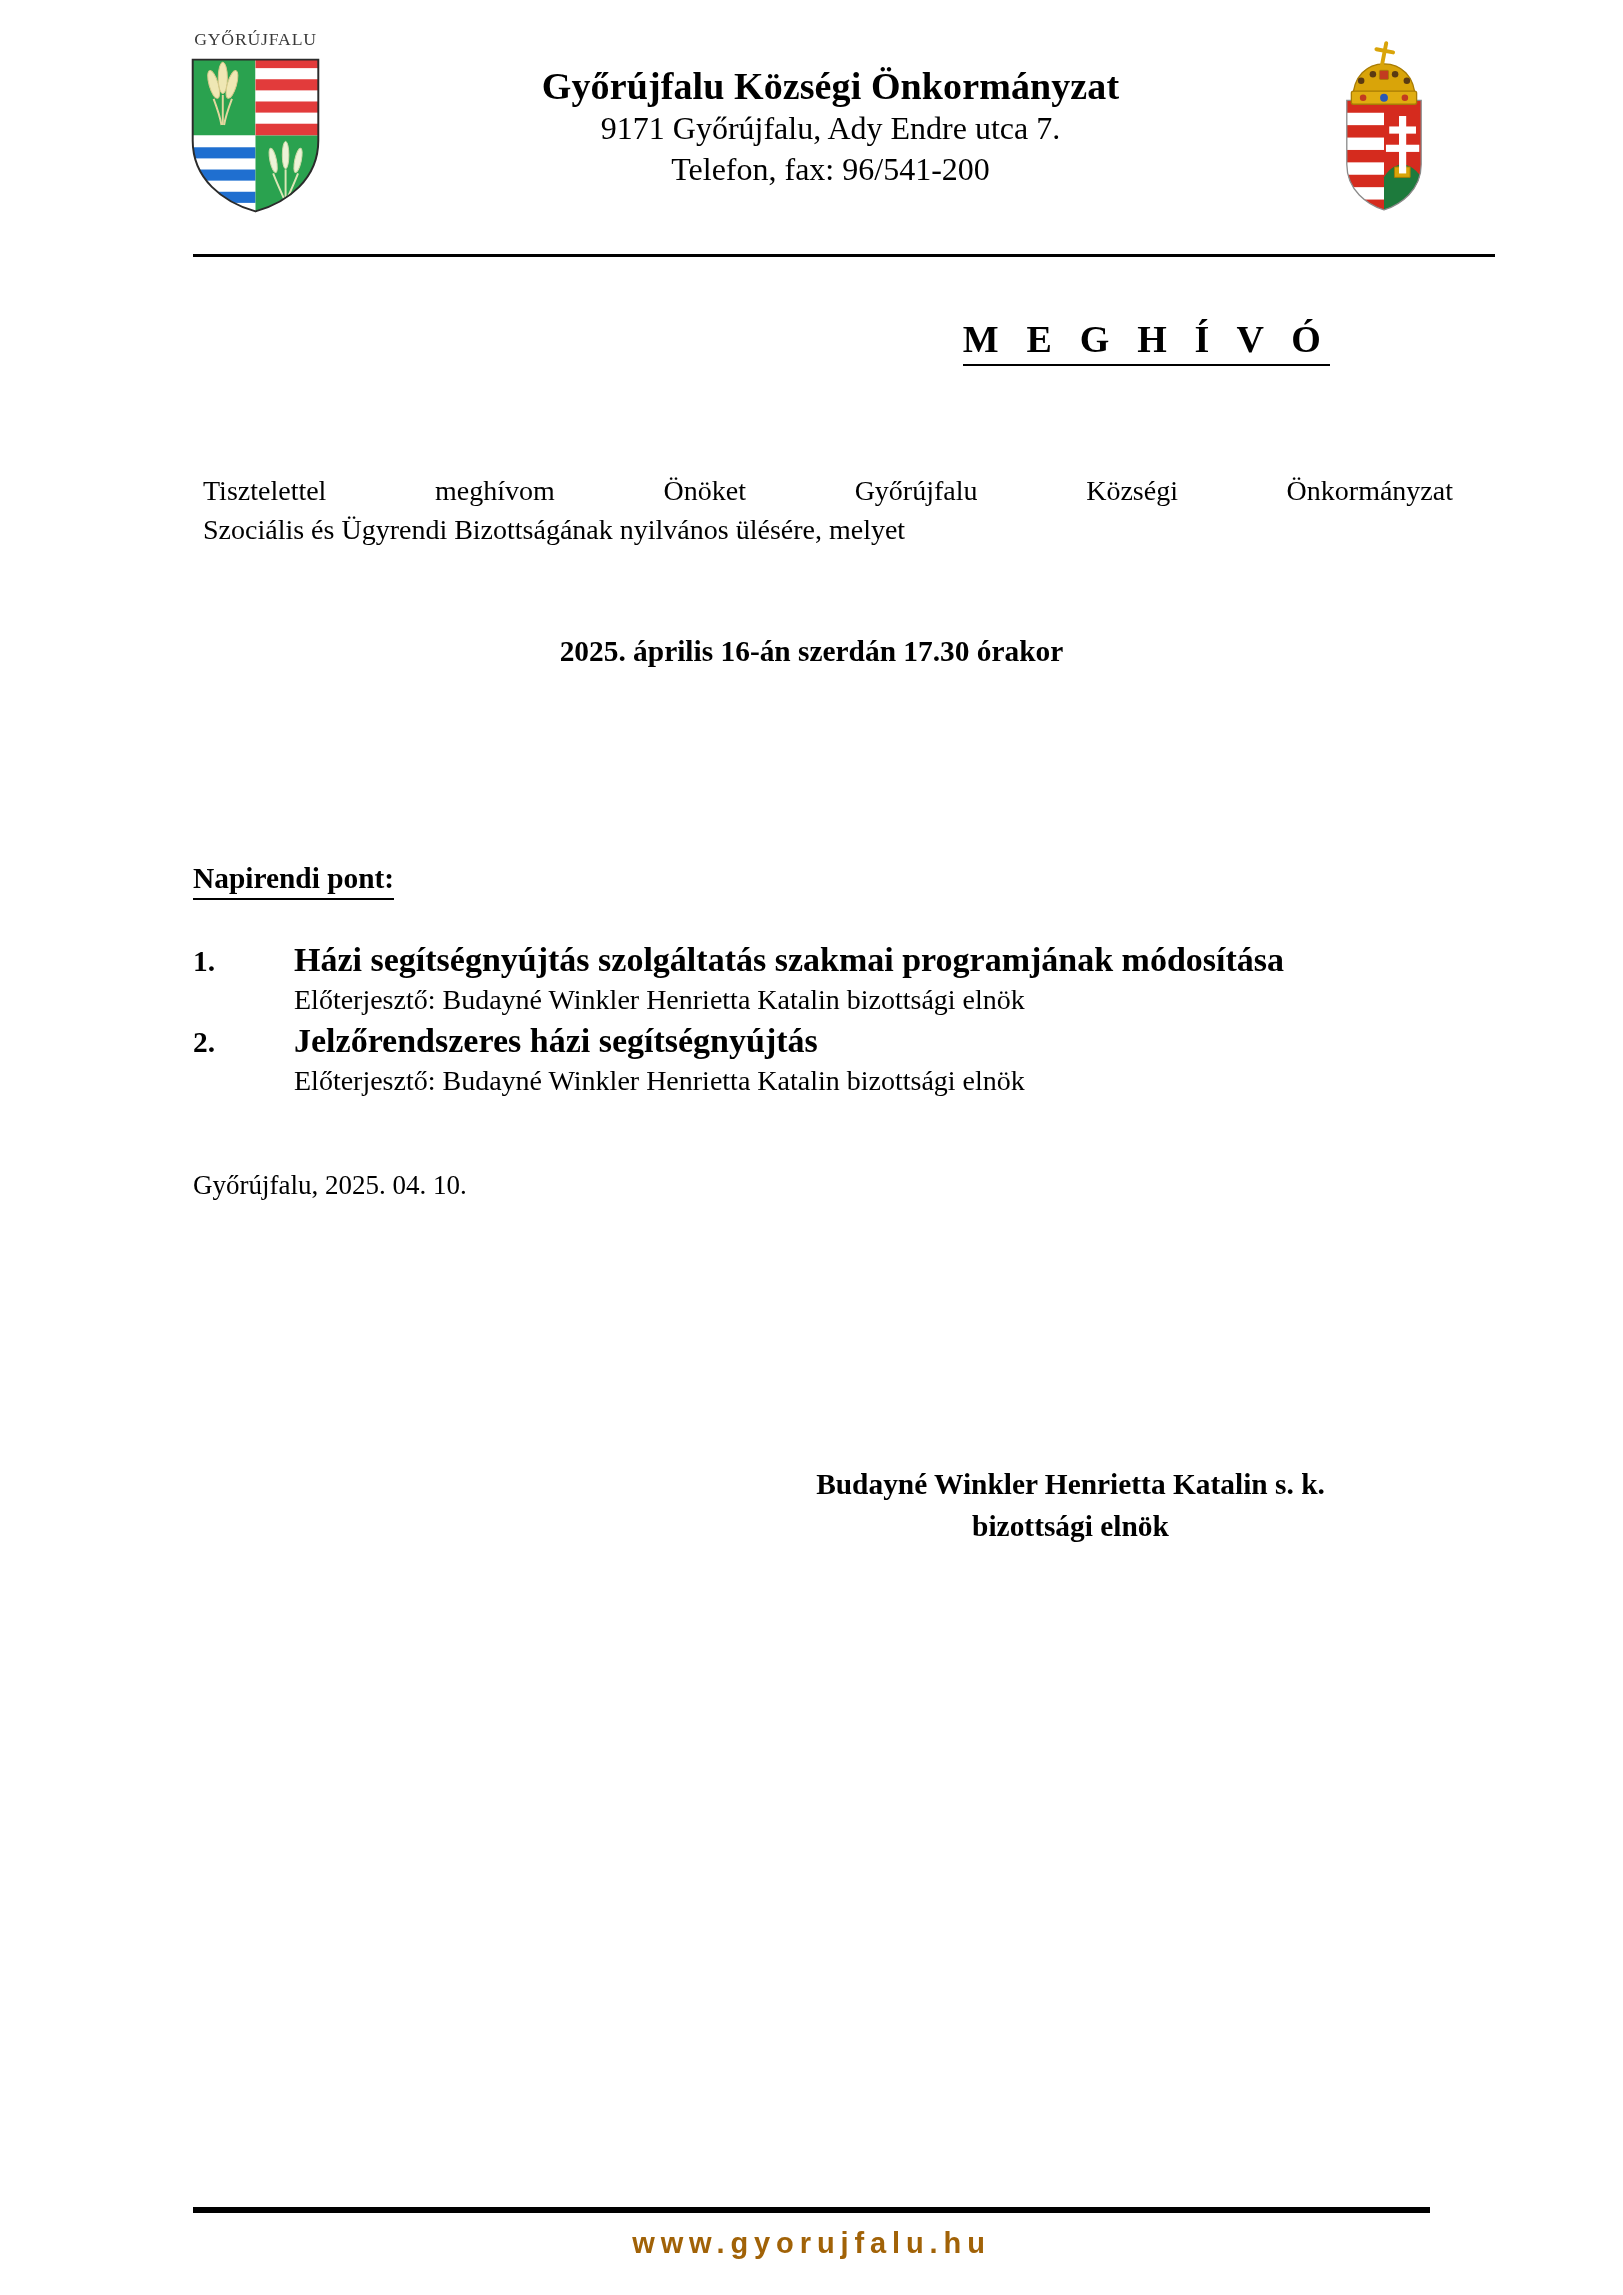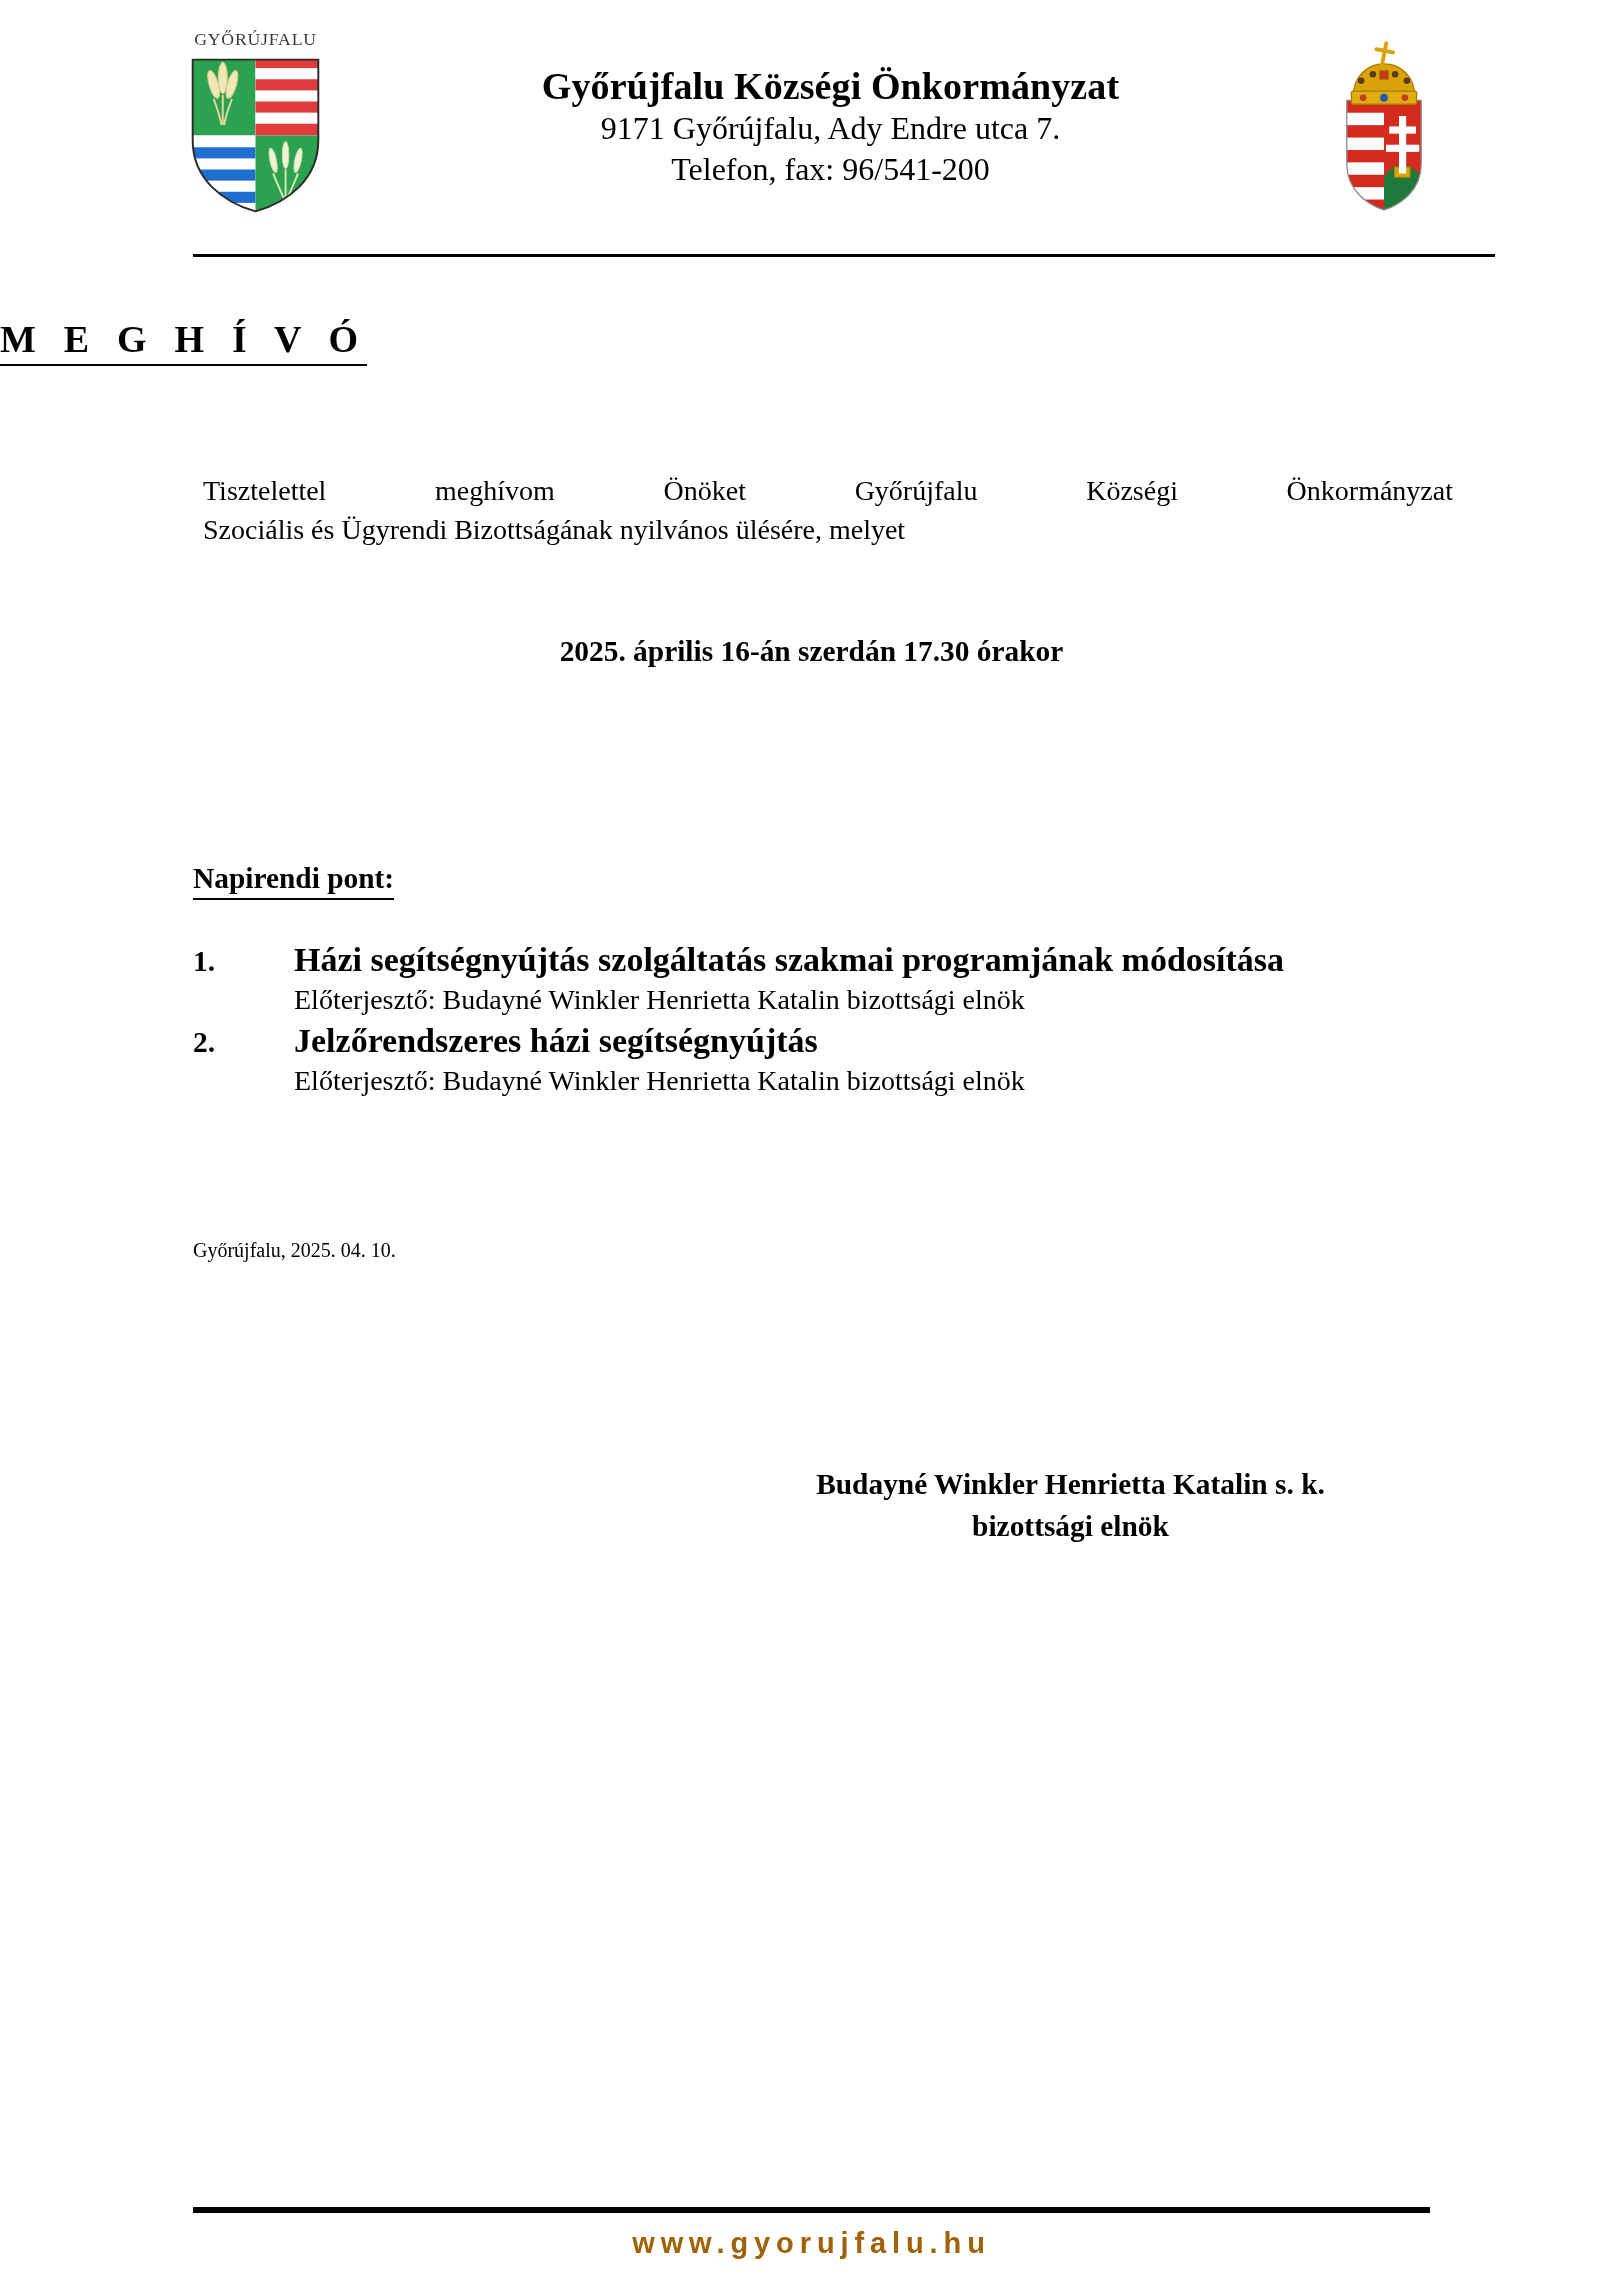--- a/index.html
+++ b/index.html
@@ -93,21 +93,21 @@
     height: 3.3px;
     background: #000000;
   }
 
   
   .doc-title {
     position: absolute;
     left: 0;
     top: 317px;
     width: 1330px;
-    text-align: left;
+    text-align: right;
   }
   .doc-title span {
     font-size: 38px;
     font-weight: bold;
     letter-spacing: 9.2px;
     border-bottom: 2.6px solid #000;
     padding-bottom: 3.9px;
   }
 
   .intro {
@@ -179,22 +179,22 @@
   .agenda-presenter {
     margin-left: 101px;
     font-size: 28px;
     font-weight: normal;
     line-height: 1.35;
   }
 
   .place-date {
     position: absolute;
     left: 193px;
-    top: 1239px;
-    font-size: 20px;
+    top: 1170px;
+    font-size: 27px;
     font-weight: normal;
   }
 
   .signature {
     position: absolute;
     left: 694px;
     top: 1464px;
     width: 753px;
     text-align: center;
     font-size: 29.4px;

